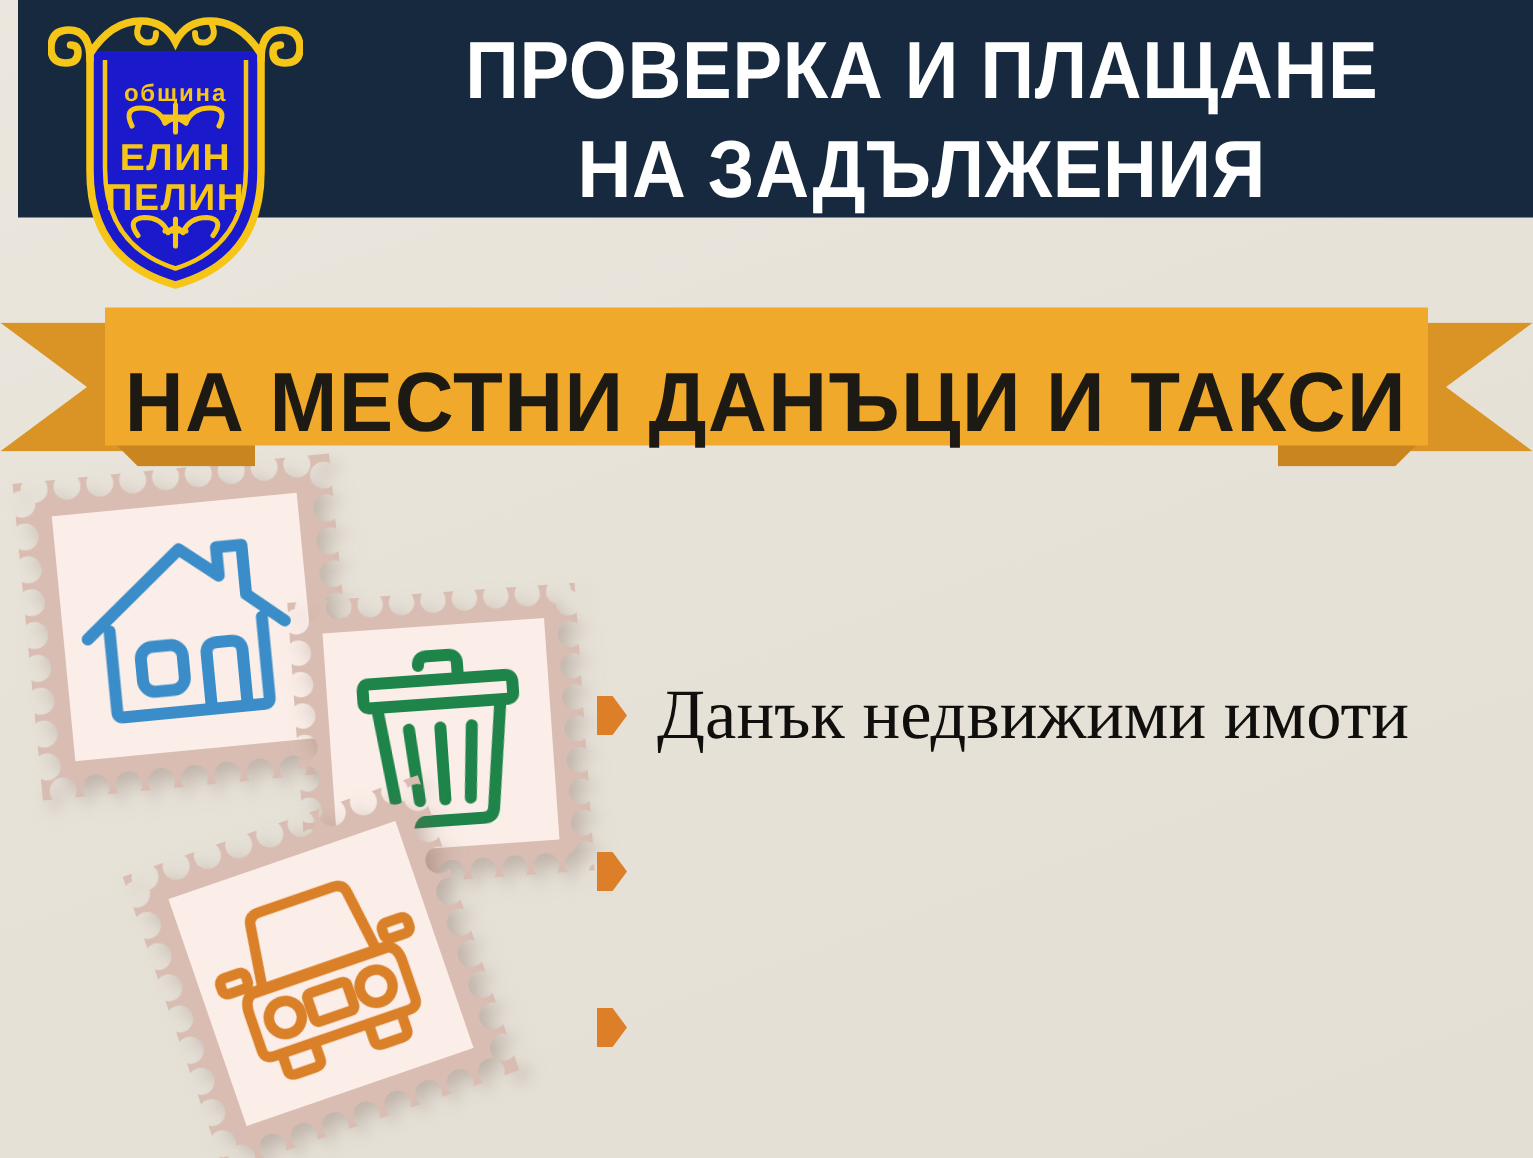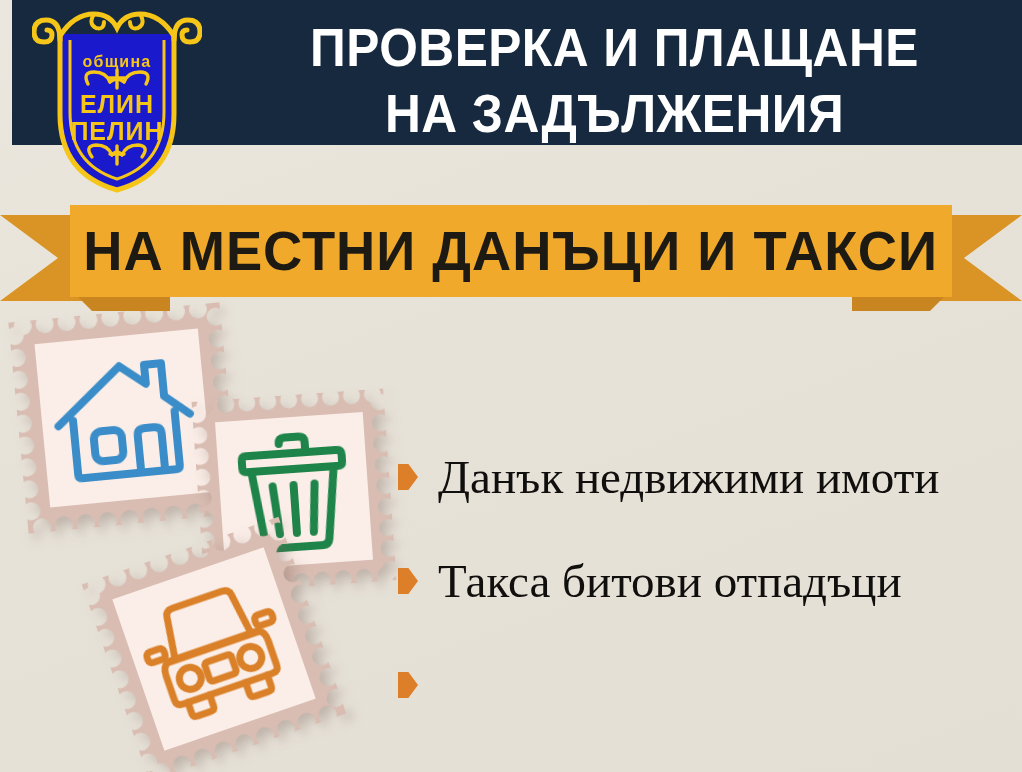--- a/index.html
+++ b/index.html
@@ -95,21 +95,21 @@
   .ribbon-fold.right { right: 70px; clip-path: polygon(0 0, 100px 0, 78px 22px, 0 22px); }
 
   .ribbon-band {
     position: absolute;
     left: 70px;
     top: 6px;
     width: 882px;
     height: 92px;
     background: #f0a92b;
     display: flex;
-    align-items: center;
+    align-items: flex-end;
     justify-content: center;
   }
   .ribbon-text {
     color: #1d1a14;
     font-family: "Liberation Sans", sans-serif;
     font-weight: bold;
     font-size: 56px;
     line-height: 58px;
     letter-spacing: 1px;
     transform: scaleX(0.97);
@@ -408,21 +408,20 @@
 
   <div class="list">
 
     <div class="list-item">
       <span class="bullet"></span>
       <span class="list-label">Данък недвижими имоти</span>
     </div>
 
     <div class="list-item">
       <span class="bullet"></span>
-      <span class="list-label">Такса битови отпадъци</span>
     </div>
 
     <div class="list-item">
       <span class="bullet"></span>
     </div>
 
   </div>
 
 </div>
 

